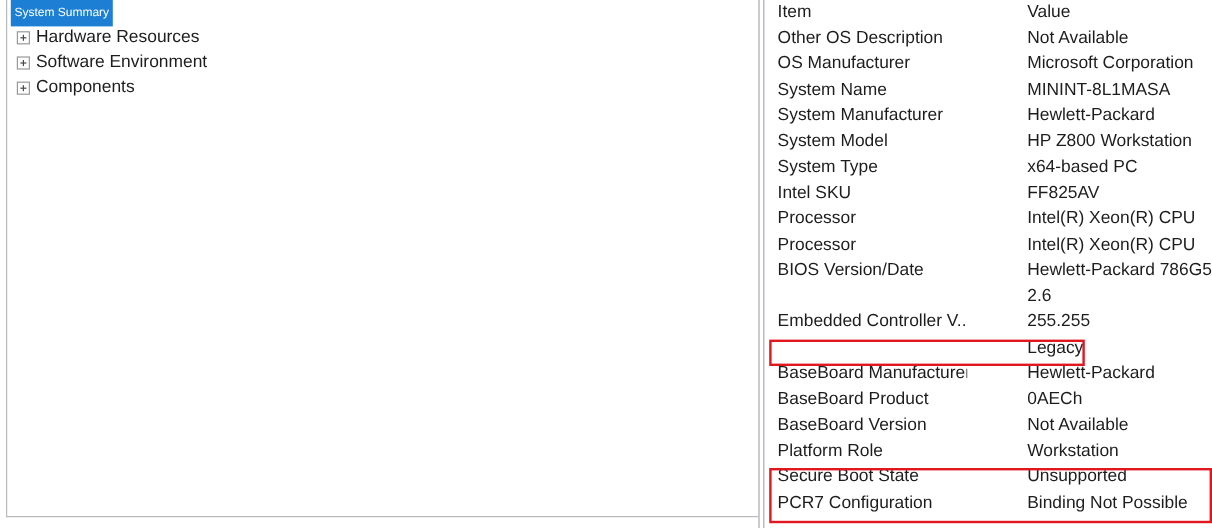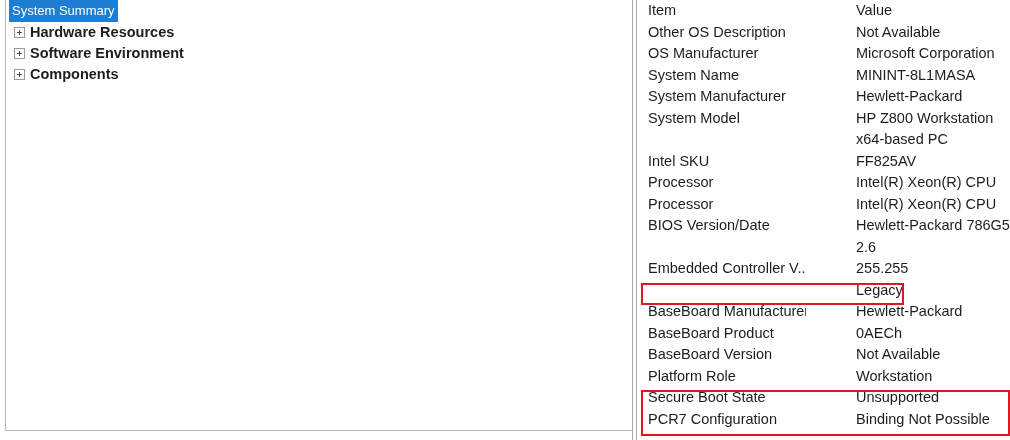--- a/index.html
+++ b/index.html
@@ -45,34 +45,33 @@
     white-space: nowrap;
     padding-left: 3px;
   }
 
   .tree-row.root {
     padding-left: 3px;
   }
 
   .tree-label {
     display: inline-block;
-    font-size: 13px;
+    font-size: 10px;
     line-height: 19px;
     vertical-align: middle;
   }
 
   .tree-row.selected .tree-label {
     background: #1c7fd3;
     color: #ffffff;
     padding: 1px 3px 2px 3px;
   }
 
   .tree-row.child {
     padding-left: 8px;
-    font-weight: bold;
   }
 
   .expander {
     display: inline-block;
     width: 11px;
     height: 11px;
     vertical-align: middle;
     position: relative;
     margin-right: 5px;
     box-sizing: border-box;
@@ -236,20 +235,21 @@
     </div>
     <div class="detail-row">
       <span class="col-item">System Manufacturer</span>
       <span class="col-value">Hewlett-Packard</span>
     </div>
     <div class="detail-row">
       <span class="col-item">System Model</span>
       <span class="col-value">HP Z800 Workstation</span>
     </div>
     <div class="detail-row">
+      <span class="col-item">System Type</span>
       <span class="col-value">x64-based PC</span>
     </div>
     <div class="detail-row">
       <span class="col-item">Intel SKU</span>
       <span class="col-value">FF825AV</span>
     </div>
 
     <div class="detail-row">
       <span class="col-item">Processor</span>
       <span class="col-value"><span>Intel(R) Xeon(R) CPU</span><span class="tabgap"></span><span>E5506</span></span>

